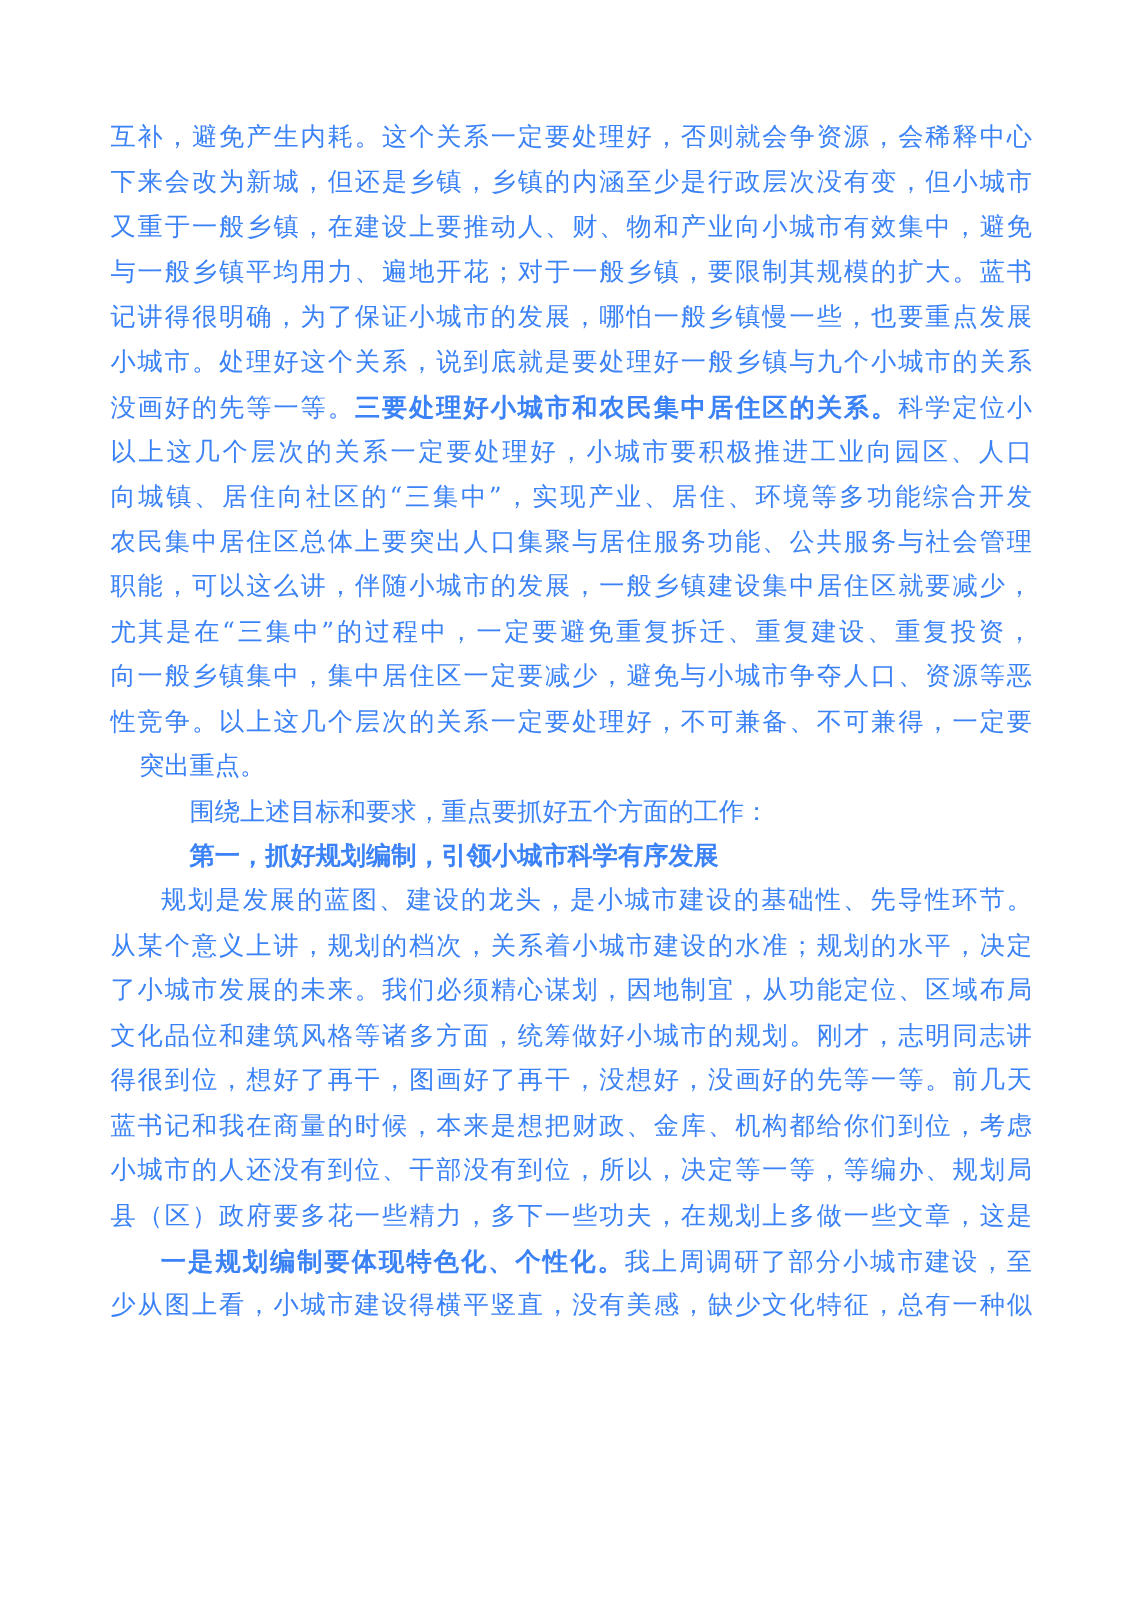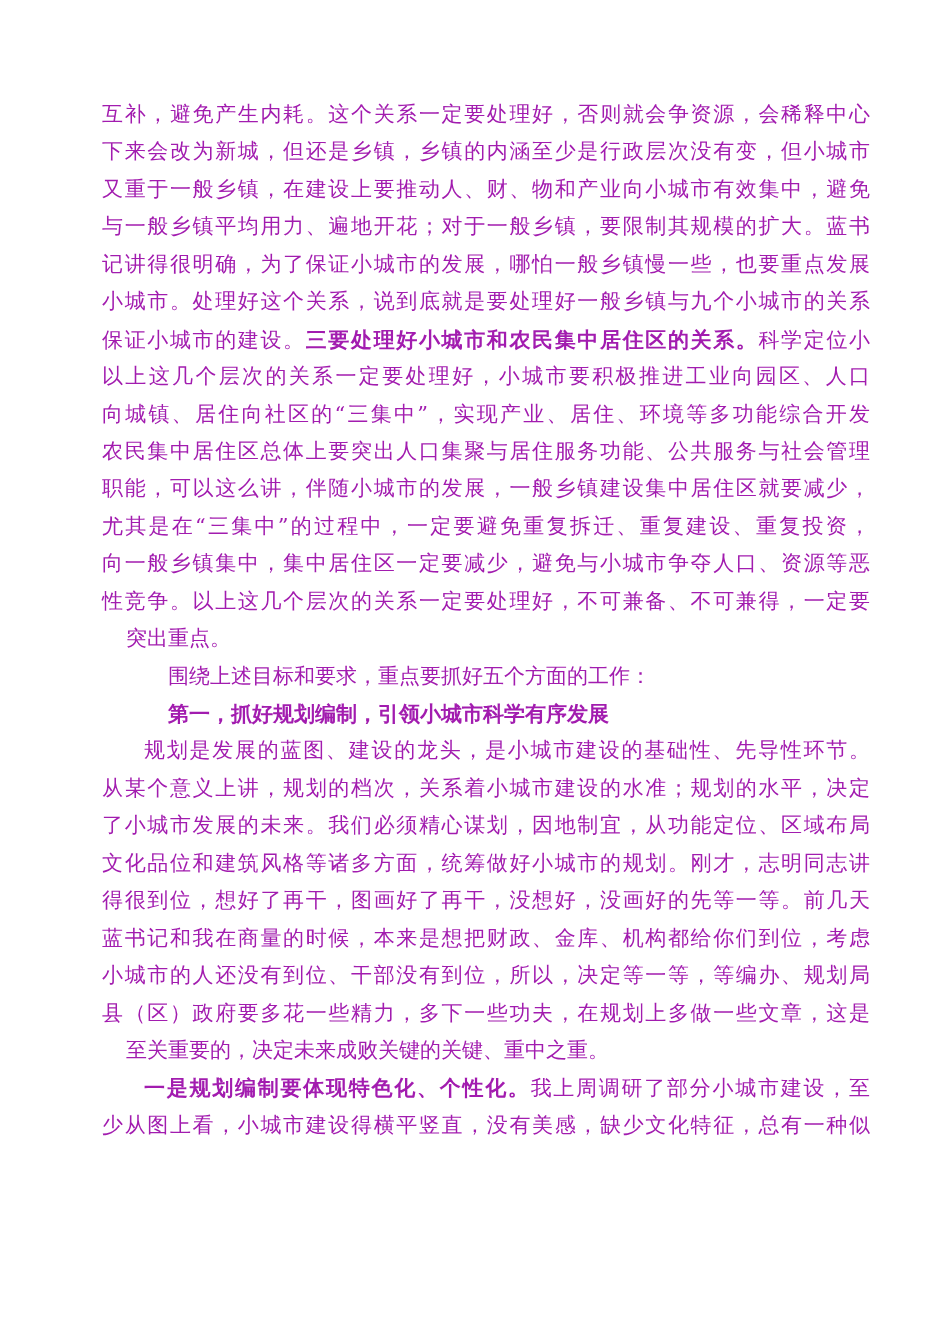--- a/index.html
+++ b/index.html
@@ -1,23 +1,23 @@
 <!DOCTYPE html>
 <html><head>
 <meta charset="utf-8">
 <style>
   html, body { margin: 0; padding: 0; background: #ffffff; }
   body { width: 950px; height: 1344px; position: relative; overflow: hidden; }
   .page {
     position: absolute;
-    left: 102px;
+    left: 92px;
     top: 96px;
     width: 768px;
     font-family: "DejaVu Serif", "Liberation Serif", serif;
-    color: #a21caf;
+    color: #3b82f6;
   }
   .line {
     height: 37.45px;
     line-height: 37.45px;
     font-size: 21px;
     white-space: nowrap;
     text-align: justify;
     text-align-last: justify;
     letter-spacing: 0px;
   }
@@ -34,35 +34,34 @@
 </head>
 <body>
 
 <div class="page" id="page">
     <div class="line"><span>互补，避免产生内耗。这个关系一定要处理好，否则就会争资源，会稀释中心</span></div>
     <div class="line"><span>下来会改为新城，但还是乡镇，乡镇的内涵至少是行政层次没有变，但小城市</span></div>
     <div class="line"><span>又重于一般乡镇，在建设上要推动人、财、物和产业向小城市有效集中，避免</span></div>
     <div class="line"><span>与一般乡镇平均用力、遍地开花；对于一般乡镇，要限制其规模的扩大。蓝书</span></div>
     <div class="line"><span>记讲得很明确，为了保证小城市的发展，哪怕一般乡镇慢一些，也要重点发展</span></div>
     <div class="line"><span>小城市。处理好这个关系，说到底就是要处理好一般乡镇与九个小城市的关系</span></div>
-    <div class="line"><span>保证小城市的建设。</span><span class="b">三要处理好小城市和农民集中居住区的关系。</span><span>科学定位小</span></div>
+    <div class="line"><span>没画好的先等一等。</span><span class="b">三要处理好小城市和农民集中居住区的关系。</span><span>科学定位小</span></div>
     <div class="line"><span>以上这几个层次的关系一定要处理好，小城市要积极推进工业向园区、人口</span></div>
     <div class="line"><span>向城镇、居住向社区的“三集中”，实现产业、居住、环境等多功能综合开发</span></div>
     <div class="line"><span>农民集中居住区总体上要突出人口集聚与居住服务功能、公共服务与社会管理</span></div>
     <div class="line"><span>职能，可以这么讲，伴随小城市的发展，一般乡镇建设集中居住区就要减少，</span></div>
     <div class="line"><span>尤其是在“三集中”的过程中，一定要避免重复拆迁、重复建设、重复投资，</span></div>
     <div class="line"><span>向一般乡镇集中，集中居住区一定要减少，避免与小城市争夺人口、资源等恶</span></div>
     <div class="line"><span>性竞争。以上这几个层次的关系一定要处理好，不可兼备、不可兼得，一定要</span></div>
     <div class="line last"><span>突出重点。</span></div>
     <div class="line indent last"><span>围绕上述目标和要求，重点要抓好五个方面的工作：</span></div>
     <div class="line indent last heading"><span class="b">第一，抓好规划编制，引领小城市科学有序发展</span></div>
     <div class="line indent"><span>规划是发展的蓝图、建设的龙头，是小城市建设的基础性、先导性环节。</span></div>
     <div class="line"><span>从某个意义上讲，规划的档次，关系着小城市建设的水准；规划的水平，决定</span></div>
     <div class="line"><span>了小城市发展的未来。我们必须精心谋划，因地制宜，从功能定位、区域布局</span></div>
     <div class="line"><span>文化品位和建筑风格等诸多方面，统筹做好小城市的规划。刚才，志明同志讲</span></div>
     <div class="line"><span>得很到位，想好了再干，图画好了再干，没想好，没画好的先等一等。前几天</span></div>
     <div class="line"><span>蓝书记和我在商量的时候，本来是想把财政、金库、机构都给你们到位，考虑</span></div>
     <div class="line"><span>小城市的人还没有到位、干部没有到位，所以，决定等一等，等编办、规划局</span></div>
     <div class="line"><span>县（区）政府要多花一些精力，多下一些功夫，在规划上多做一些文章，这是</span></div>
-    <div class="line last"><span>至关重要的，决定未来成败关键的关键、重中之重。</span></div>
     <div class="line indent"><span class="b">一是规划编制要体现特色化、个性化。</span><span>我上周调研了部分小城市建设，至</span></div>
     <div class="line"><span>少从图上看，小城市建设得横平竖直，没有美感，缺少文化特征，总有一种似</span></div>
   </div>
 
 </body></html>

